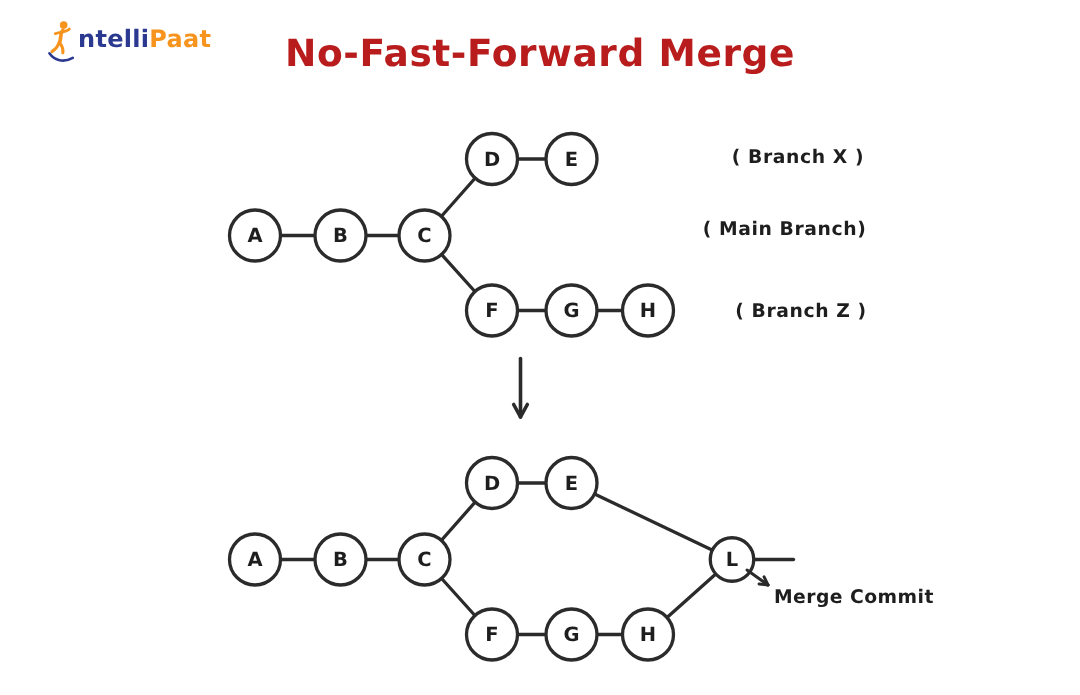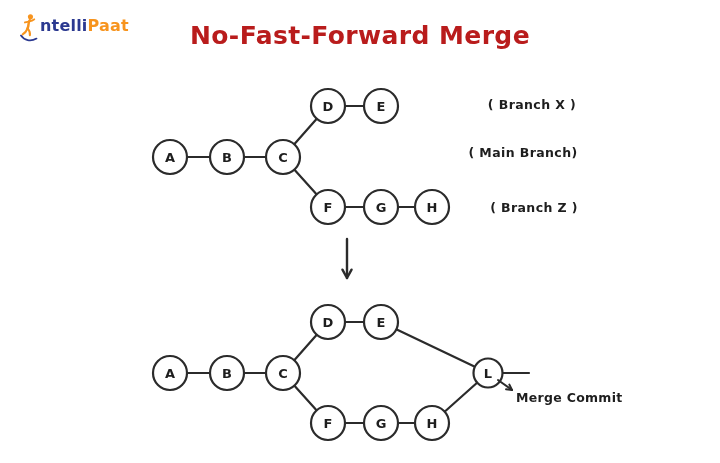--- a/index.html
+++ b/index.html
@@ -10,21 +10,21 @@
   body {
     width: 720px;
     height: 463px;
     position: relative;
     overflow: hidden;
     font-family: "DejaVu Sans", "Liberation Sans", sans-serif;
   }
   .logo {
     position: absolute;
     top: 12px;
-    left: 20px;
+    left: 32px;
     display: flex;
     align-items: flex-start;
     gap: 1px;
     z-index: 2;
     user-select: none;
   }
   .logo-figure {
     width: 19px;
     height: 31px;
     margin-top: 1px;

